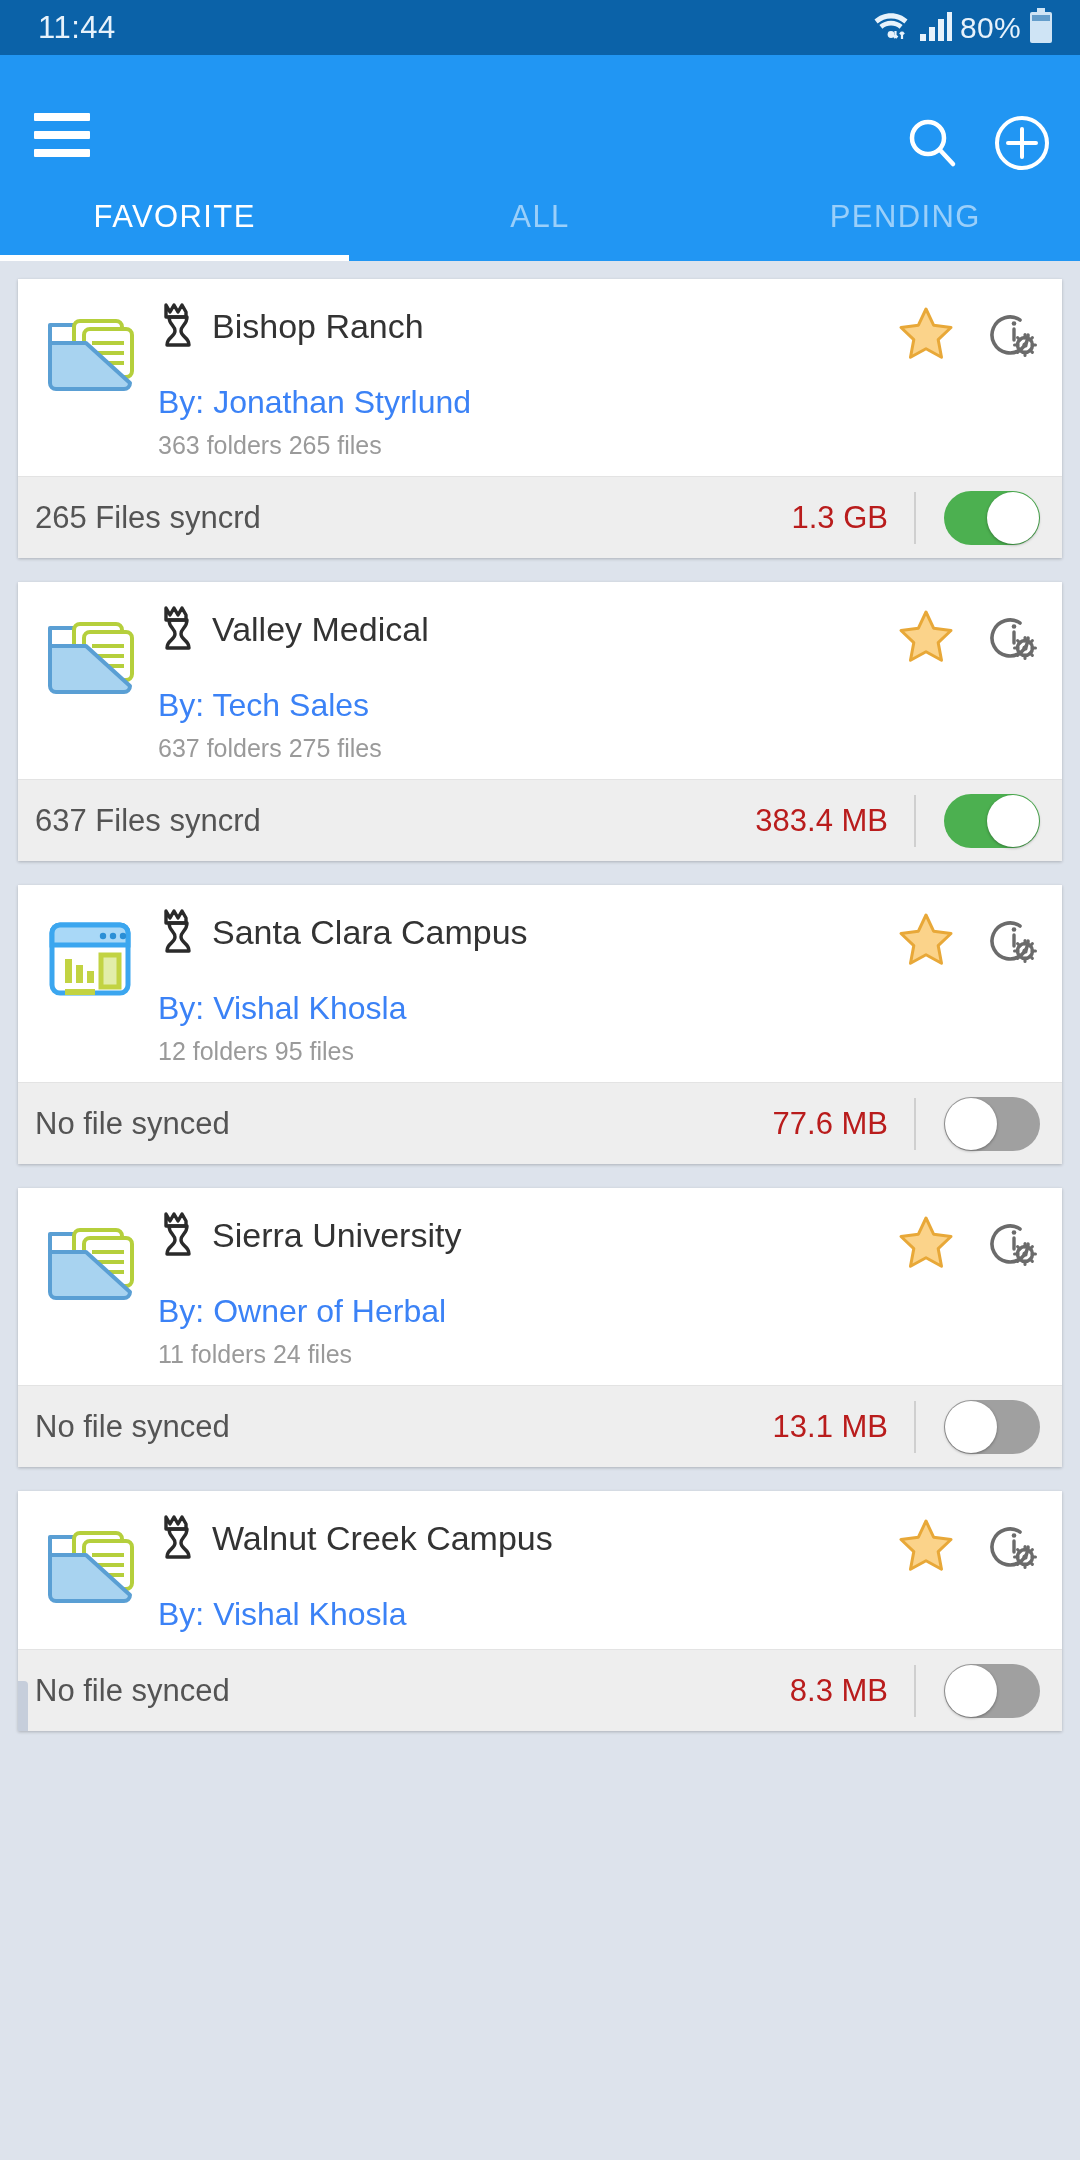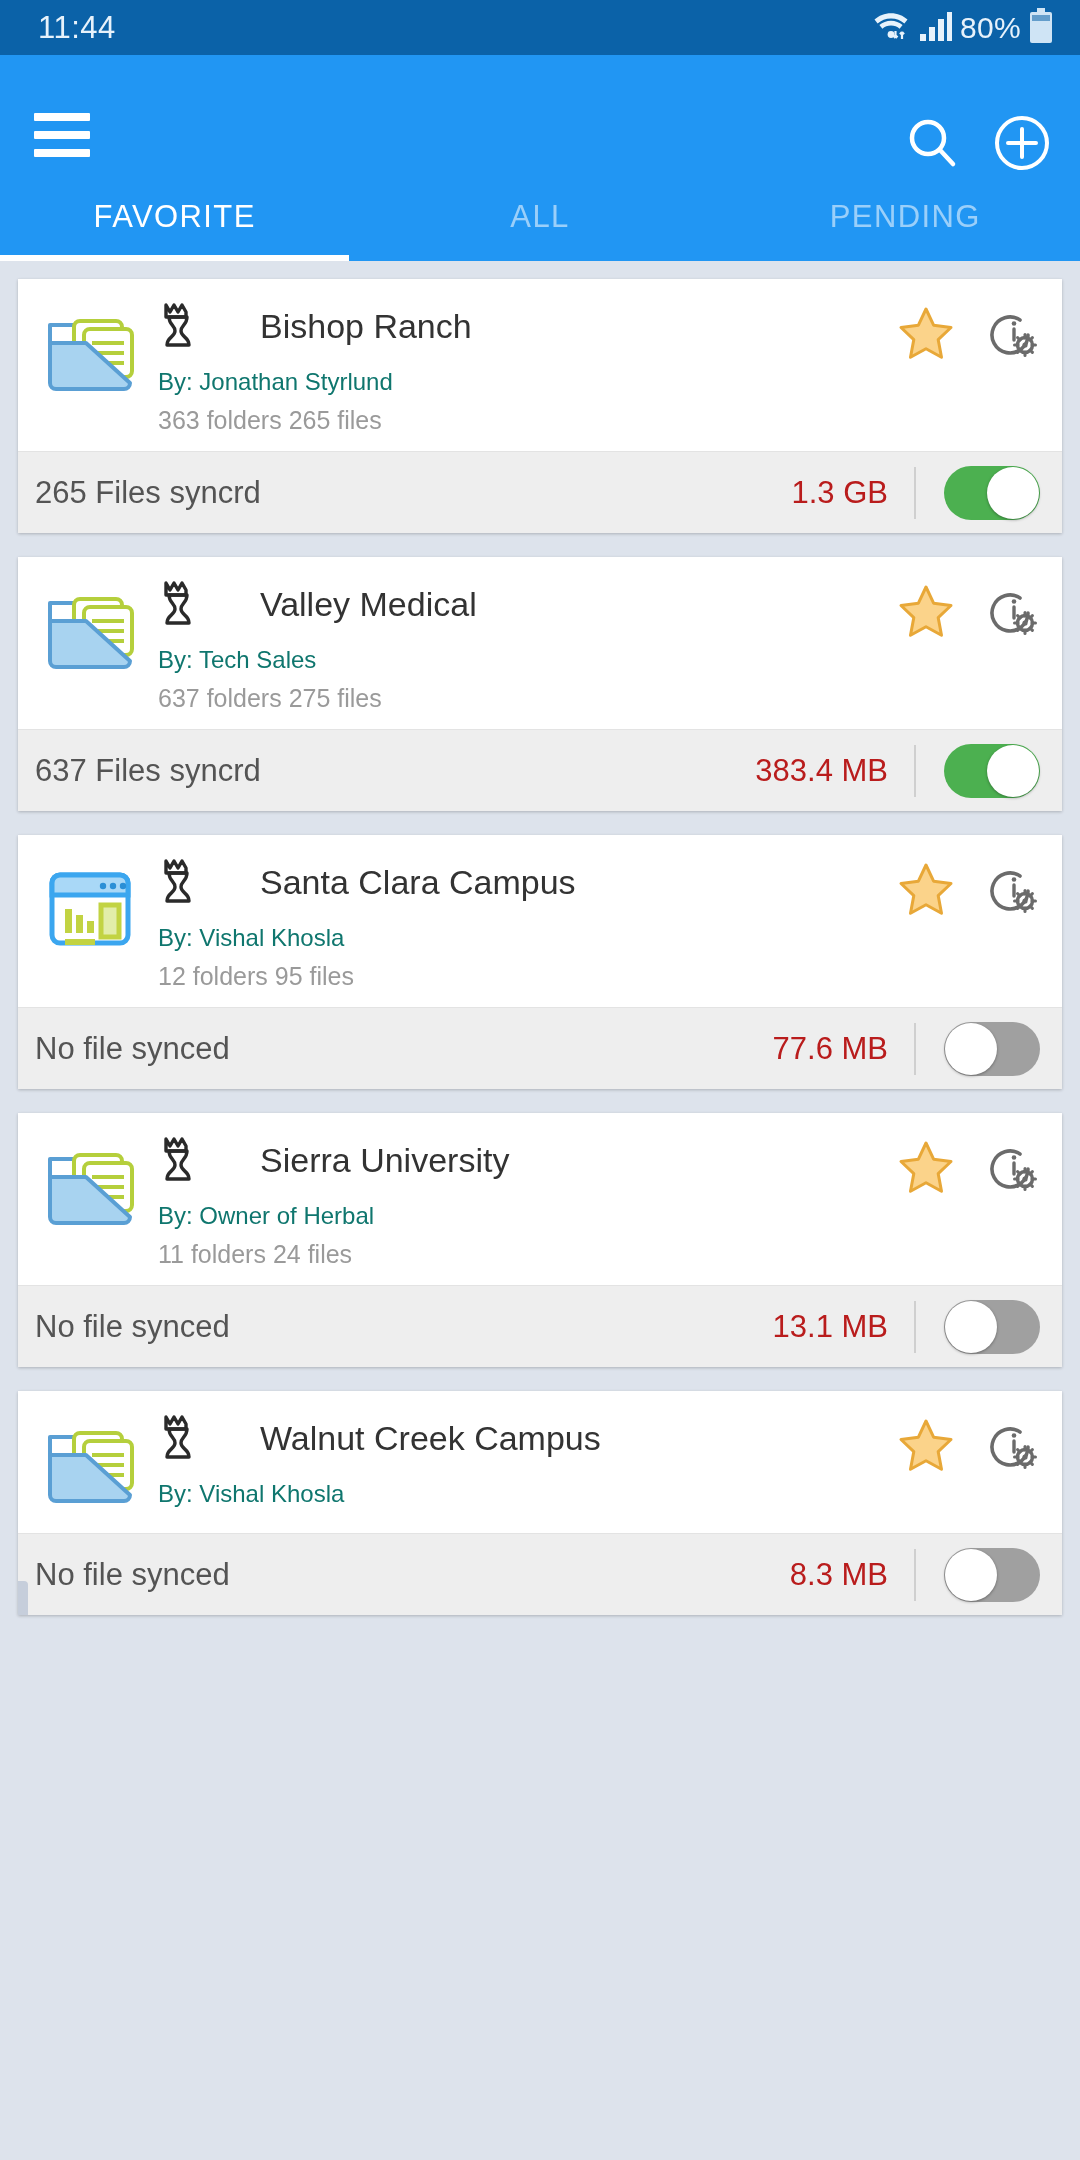--- a/index.html
+++ b/index.html
@@ -56,22 +56,22 @@
   .list{ padding:18px 18px 0 18px; }
   .card{
     background:#fff; margin-bottom:24px;
     box-shadow:0 1px 3px rgba(0,0,0,.22);
     overflow:hidden;
   }
   .card-main{ display:flex; padding:20px 20px 16px 22px; position:relative; }
   .thumb{ width:110px; min-width:110px; padding-top:6px; }
   .card-body{ flex:1; padding-left:8px; }
   .title-row{ display:flex; align-items:center; gap:14px; }
-  .card-title{ font-size:34px; color:#333; line-height:1.1;margin-left:48px; }
-  .card-owner{ font-size:24px; color:#0f766e; margin-top:13px; }
+  .card-title{ font-size:34px; color:#333; line-height:1.1; }
+  .card-owner{ font-size:32px; color:#3b82f6; margin-top:29px; }
   .card-counts{ font-size:25px; color:#9a9a9a; margin-top:10px; }
   .card-actions{
     position:absolute; right:22px; top:26px;
     display:flex; align-items:center; gap:30px;
   }
   .act{ cursor:pointer; }
 
   
   .syncbar{
     background:#eeeeee; height:82px;

